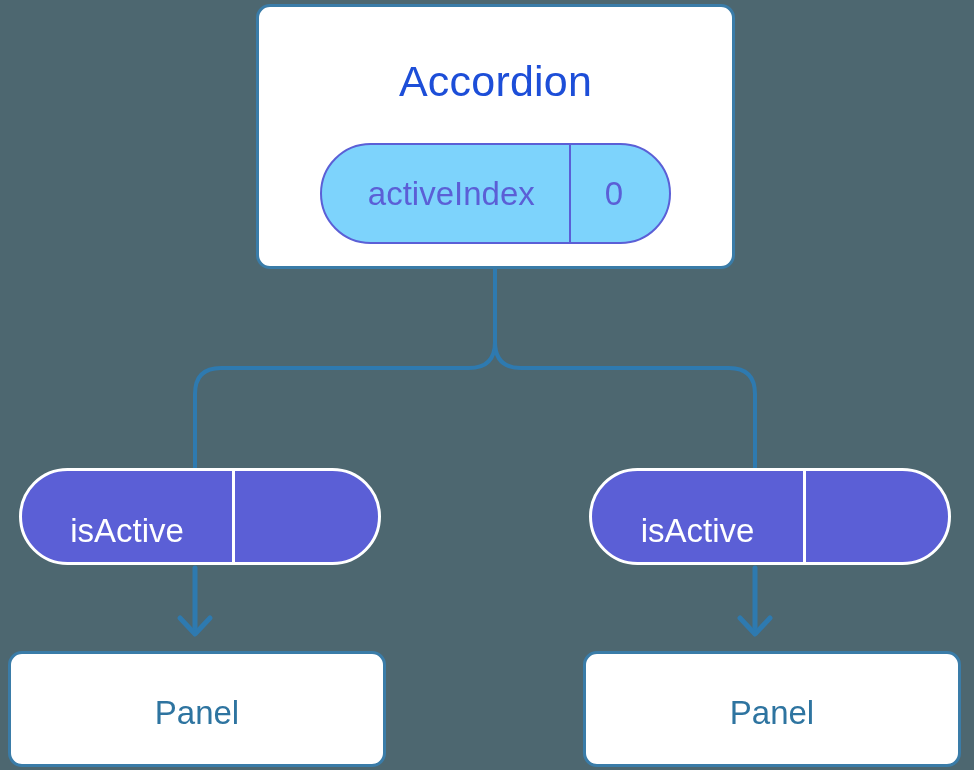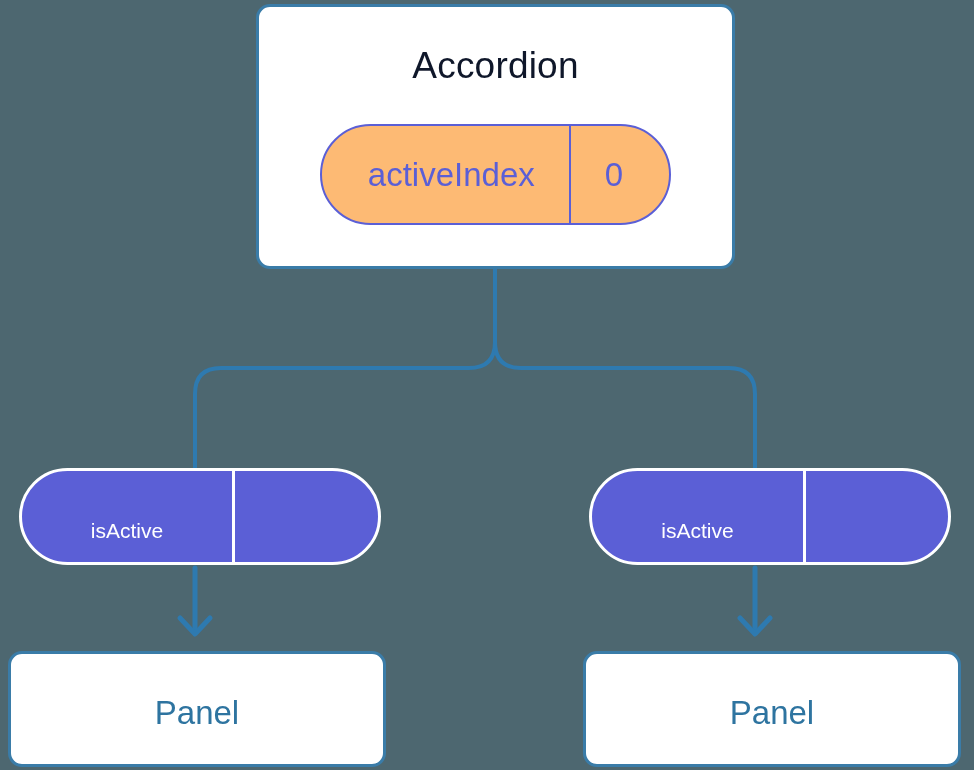--- a/index.html
+++ b/index.html
@@ -45,36 +45,37 @@
   
   #accordion-card {
     left: 256px;
     top: 4px;
     width: 479px;
     height: 265px;
     justify-content: flex-start;
     padding-top: 40px;
   }
   .card-title {
-    color: #0f172a;
-    font-size: 37px;
+    color: #1d4ed8;
+    font-size: 43px;
     letter-spacing: 0.2px;
     line-height: 1;
+    margin-top: 13px;
   }
 
   
   .pill-outline {
     margin-top: 40px;
     display: flex;
     align-items: stretch;
     border: 2px solid #5b5fd6;
     border-radius: 999px;
     overflow: hidden;
     height: 97px;
-    background: #fdba74;
+    background: #7dd3fc;
   }
   .pill-outline .pill-key {
     display: flex;
     align-items: center;
     justify-content: center;
     padding: 0 34px 0 46px;
     color: #5b5fd6;
     font-size: 33px;
     white-space: nowrap;
   }
@@ -103,21 +104,21 @@
     border-radius: 999px;
     box-sizing: border-box;
     height: 97px;
     overflow: hidden;
   }
   .pill-filled .pill-key {
     display: flex;
     align-items: center;
     justify-content: center;
     color: #ffffff;
-    font-size: 21px;
+    font-size: 33px;
     white-space: nowrap;
     margin-top: 28px;
   }
   .pill-filled .pill-sep {
     width: 3px;
     background: #ffffff;
     flex: 0 0 3px;
   }
   .pill-filled .pill-val {
     display: flex;

